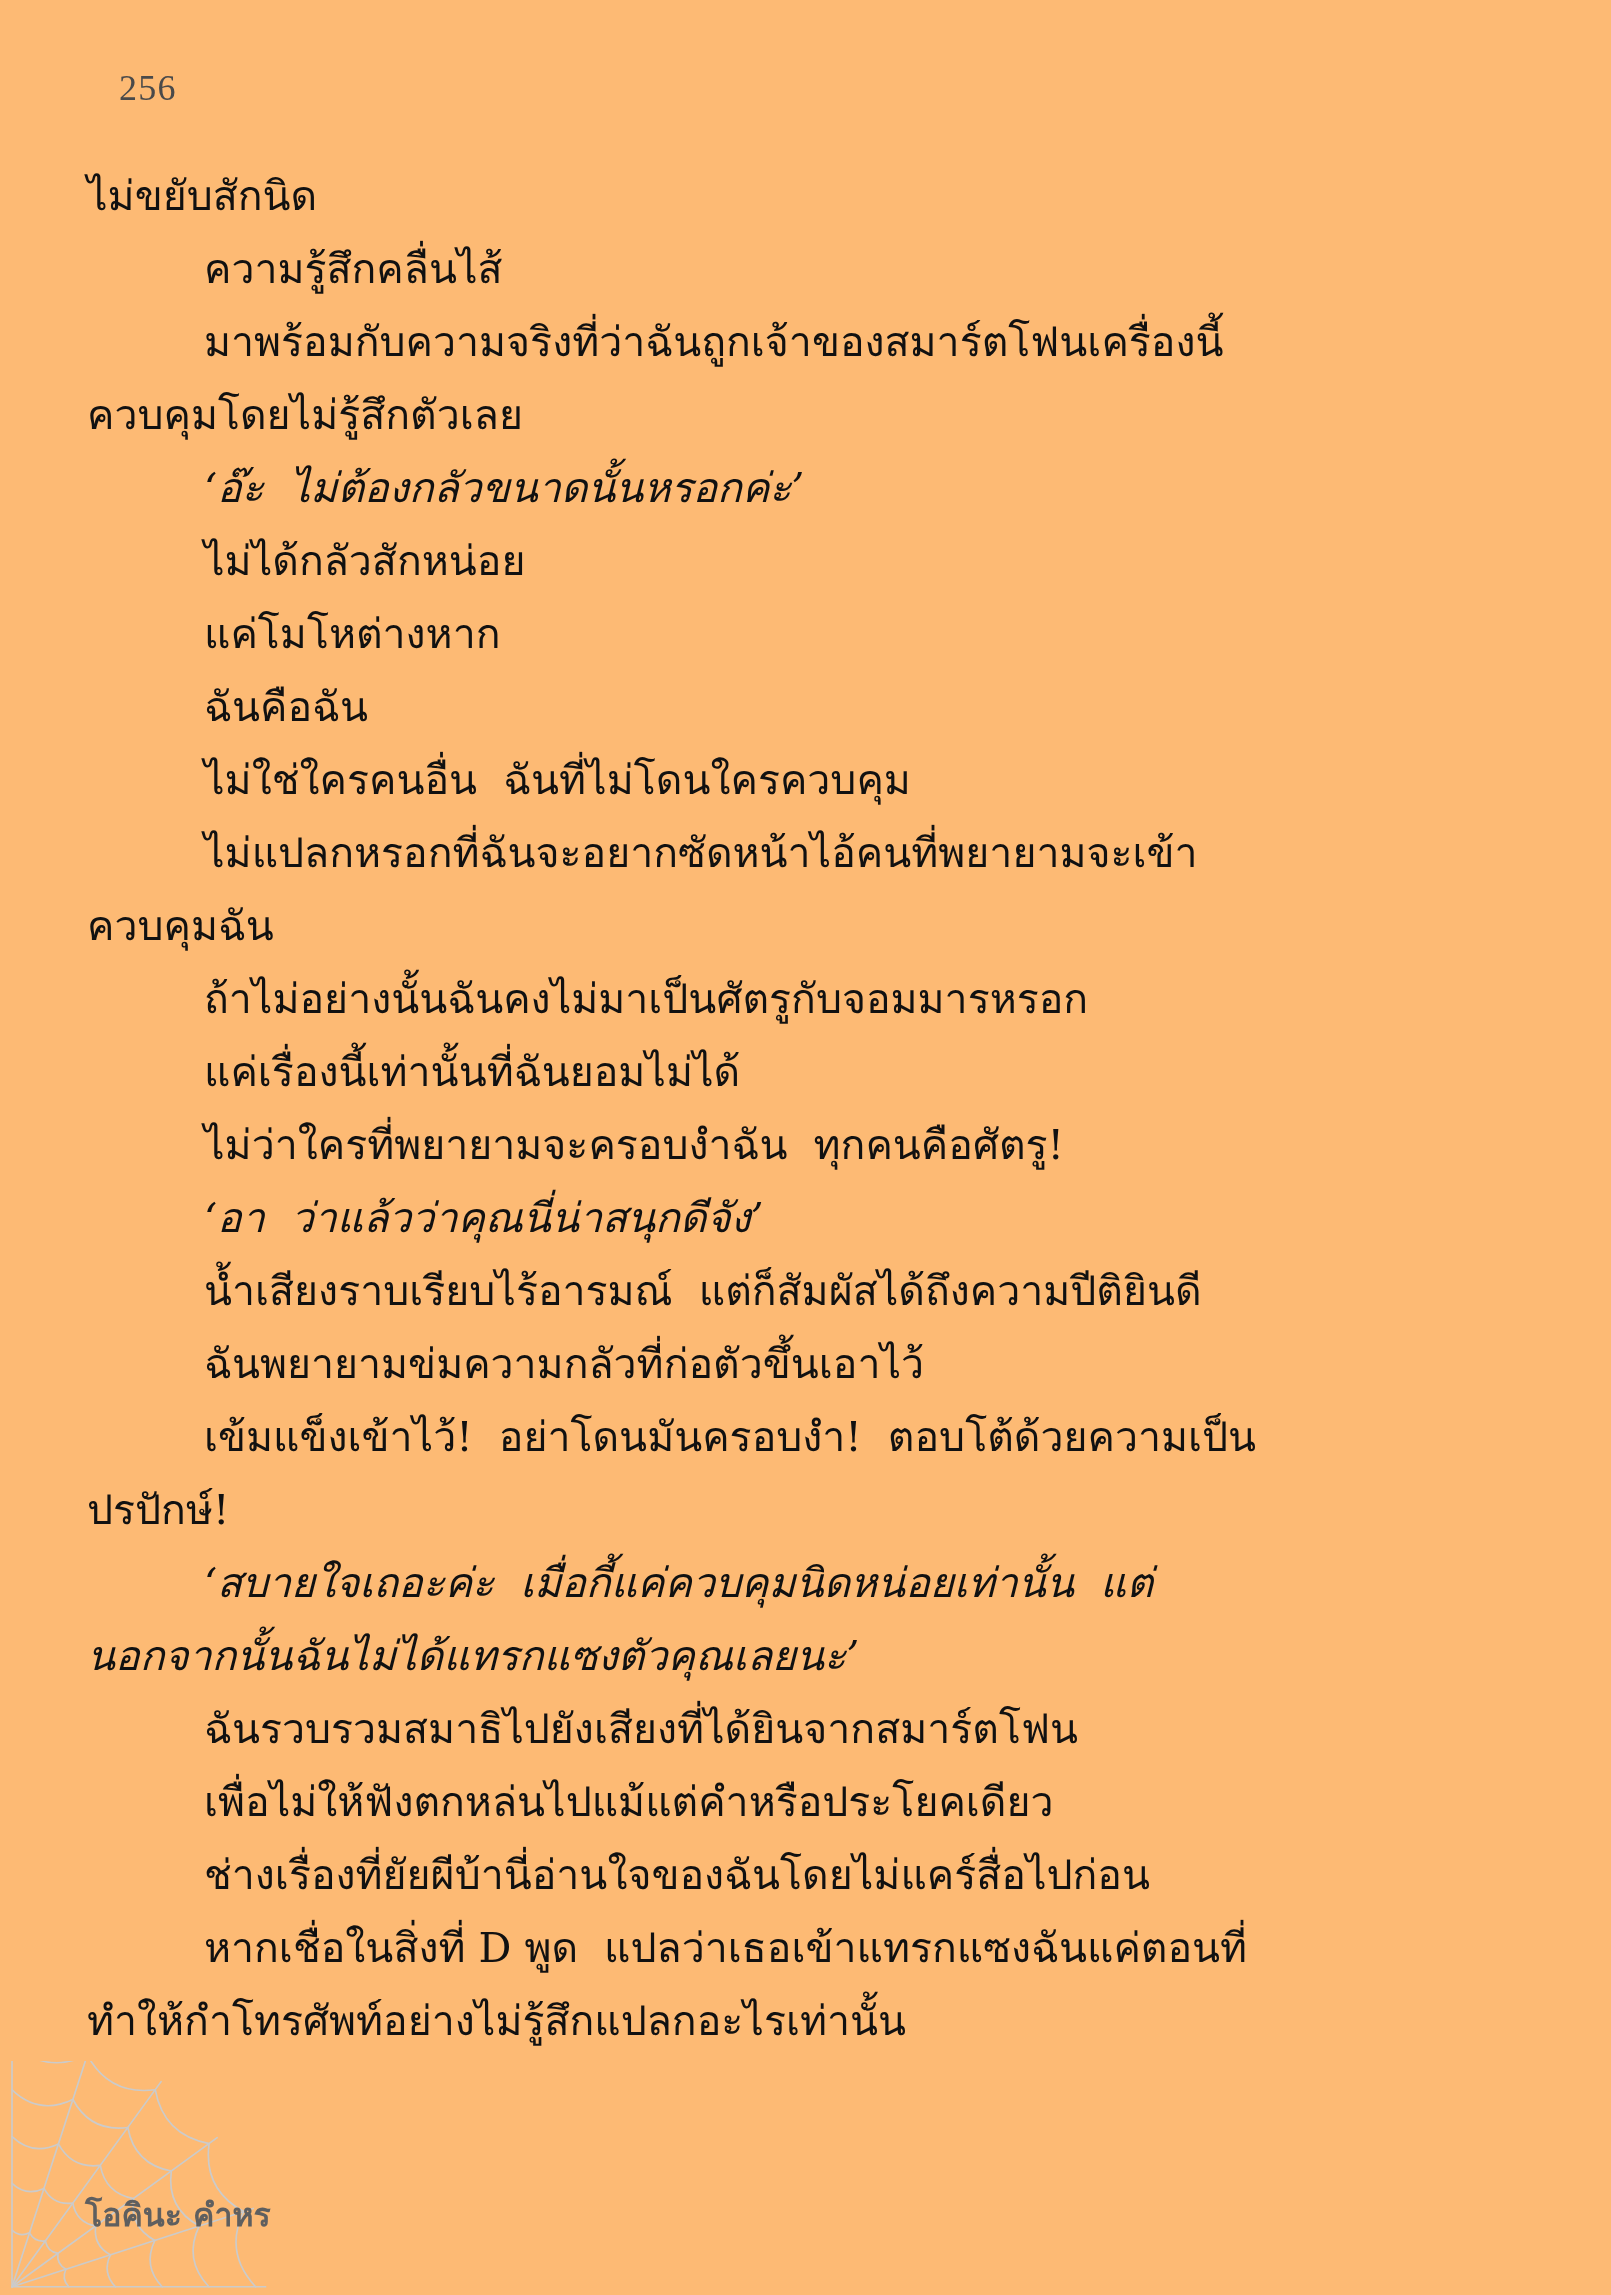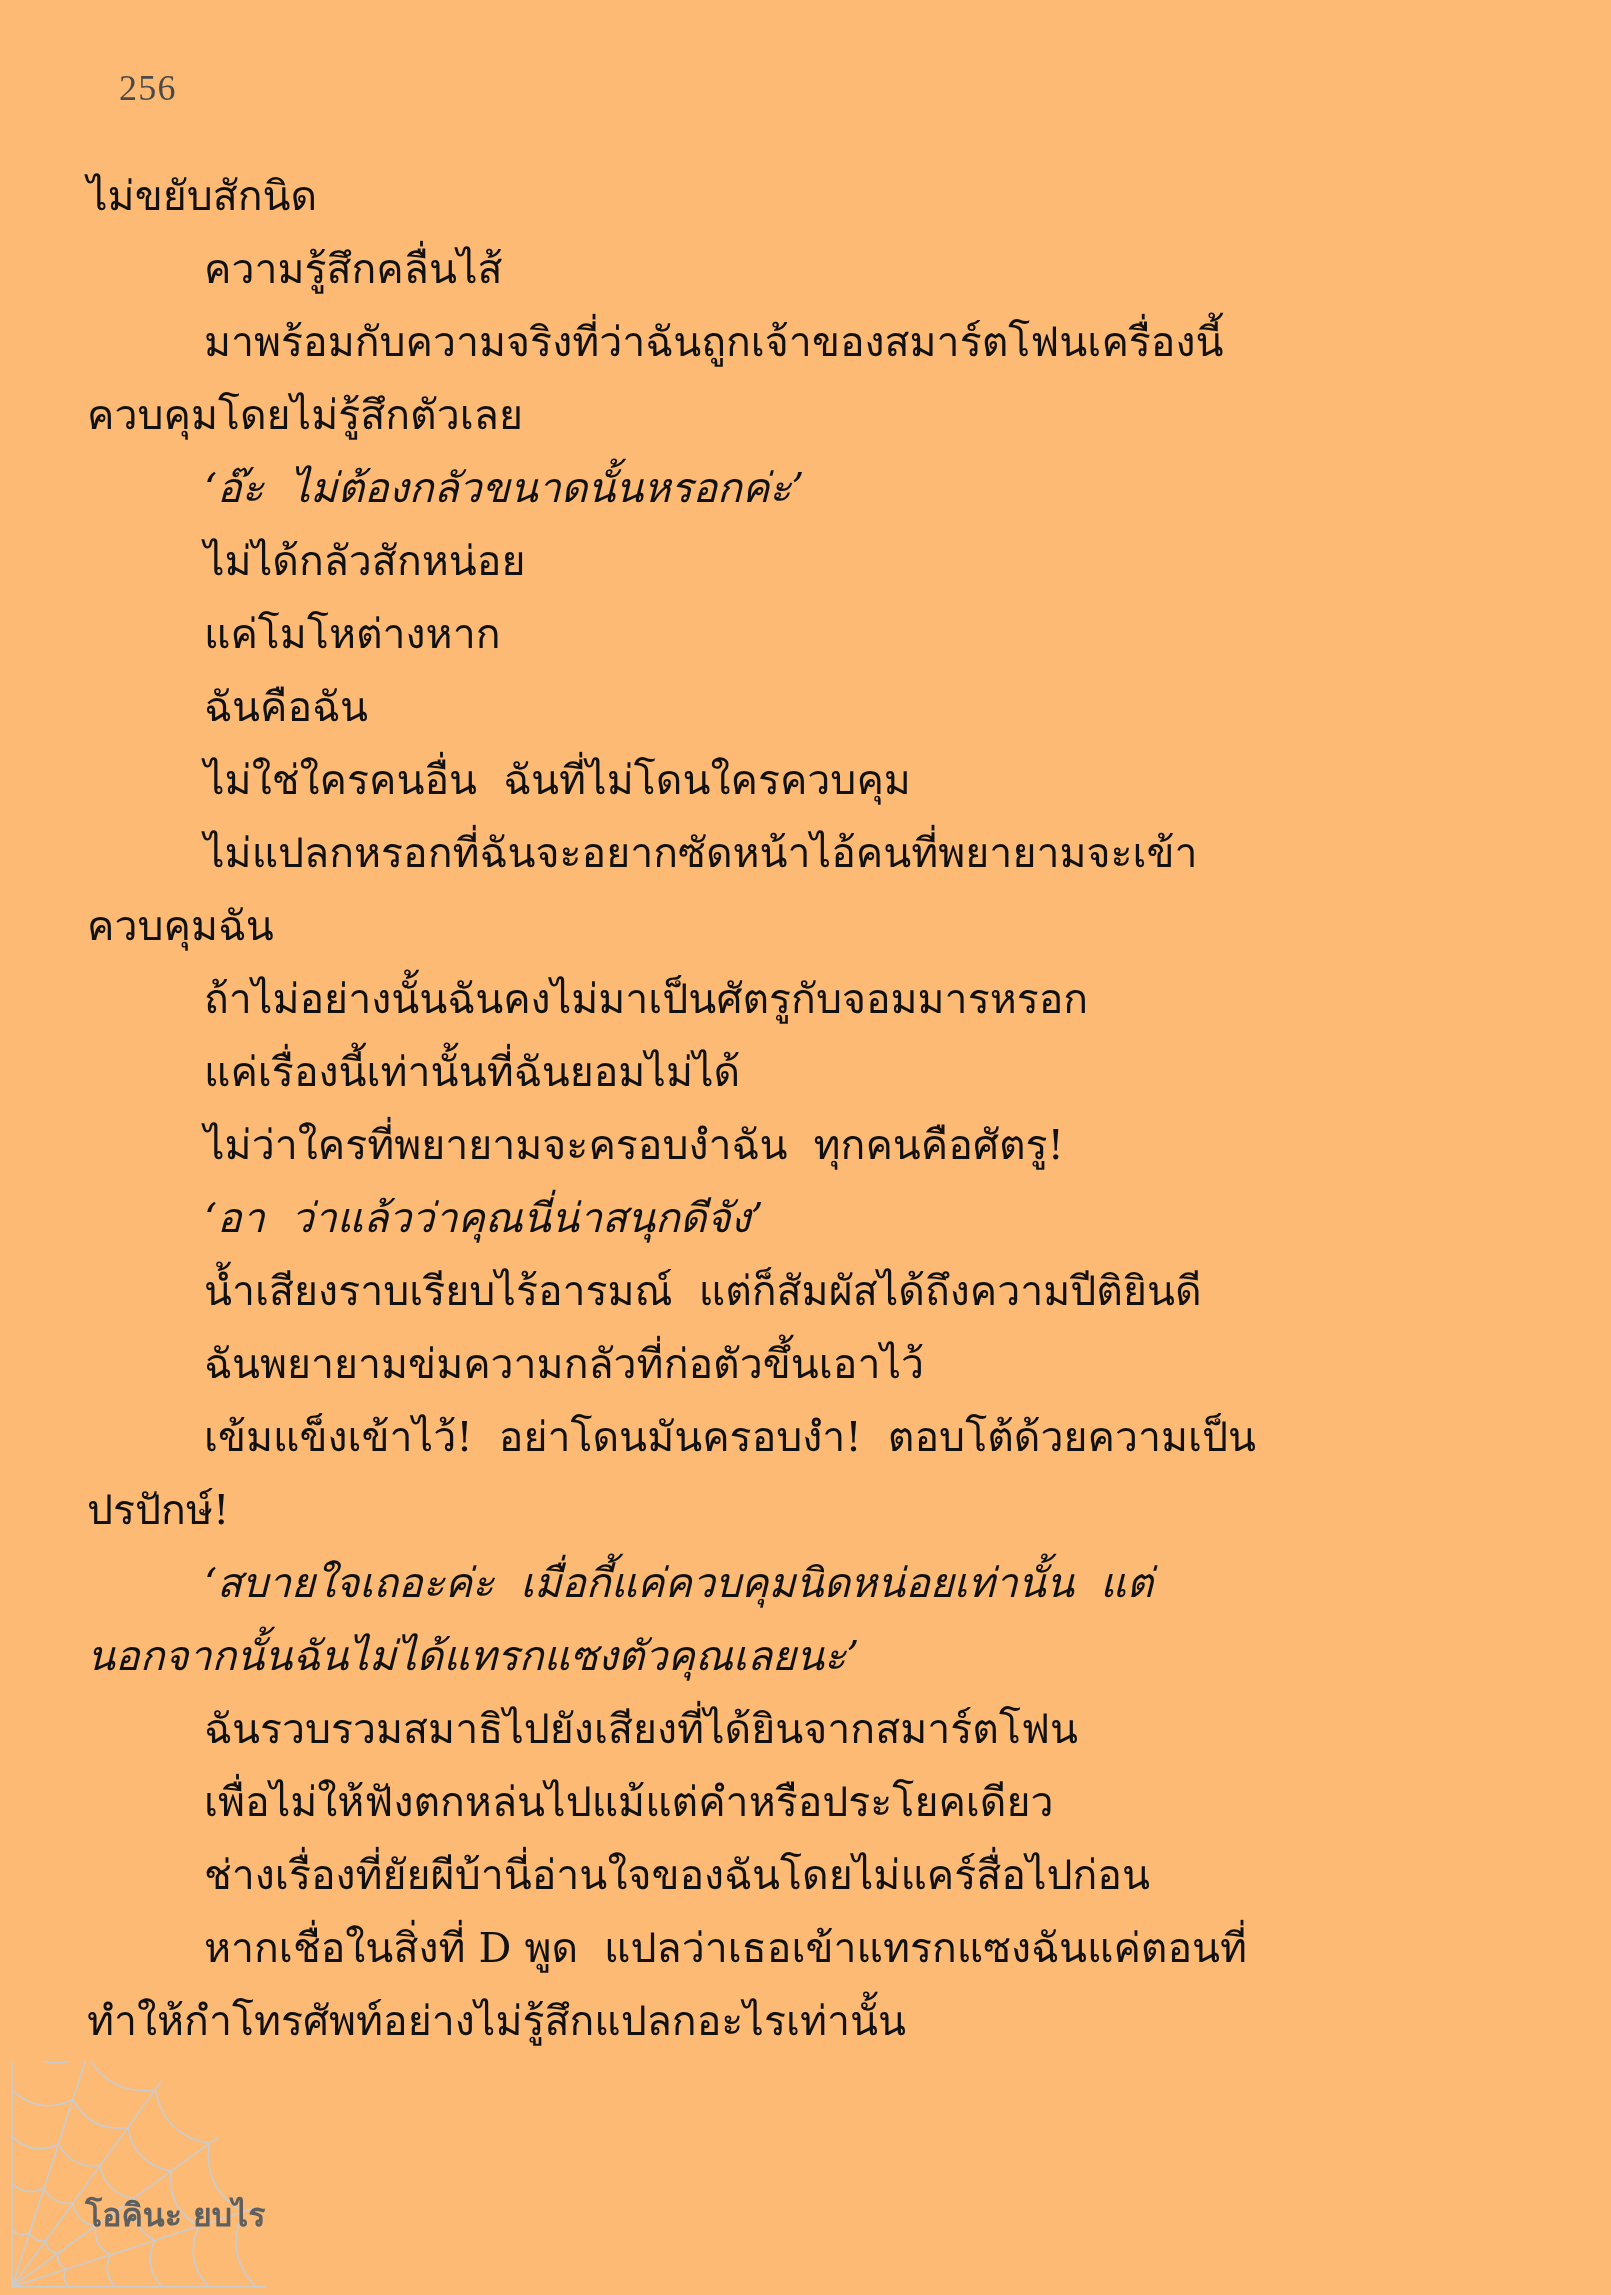--- a/index.html
+++ b/index.html
@@ -71,16 +71,16 @@
       <path d="M18,338 L398,338"></path>
 
       <path d="M18,253 Q29.7,264.1 44.3,257.2 Q52,271.4 68,269.2 Q70.9,285.1 86.8,288 Q84.6,304 98.8,311.7 Q91.9,326.3 103,338"></path>
       <path d="M18,183 Q39.3,203.2 65.9,190.6 Q79.9,216.5 109.1,212.6 Q114.4,241.6 143.4,246.9 Q139.5,276.1 165.4,290.1 Q152.8,316.7 173,338"></path>
       <path d="M18,113 Q48.9,142.4 87.5,124 Q107.9,161.6 150.3,156 Q158,198 200,205.7 Q194.4,248.1 232,268.5 Q213.6,307.1 243,338"></path>
       <path d="M18,43 Q58.6,81.6 109.2,57.4 Q135.9,106.7 191.5,99.3 Q201.6,154.4 256.7,164.5 Q249.3,220.1 298.5,246.8 Q274.4,297.4 313,338"></path>
       <path d="M18,-27 Q68.1,20.7 130.8,-9.2 Q163.8,51.8 232.6,42.7 Q245.1,110.9 313.3,123.4 Q304.2,192.2 365.1,225.2 Q335.3,286.6 383,338"></path>
     </g>
   </svg>
 
-  <div class="author">โอคินะ ยบไร</div>
+  <div class="author">โอคินะ คำหร</div>
 
 </div>
 
 
 </body></html>

